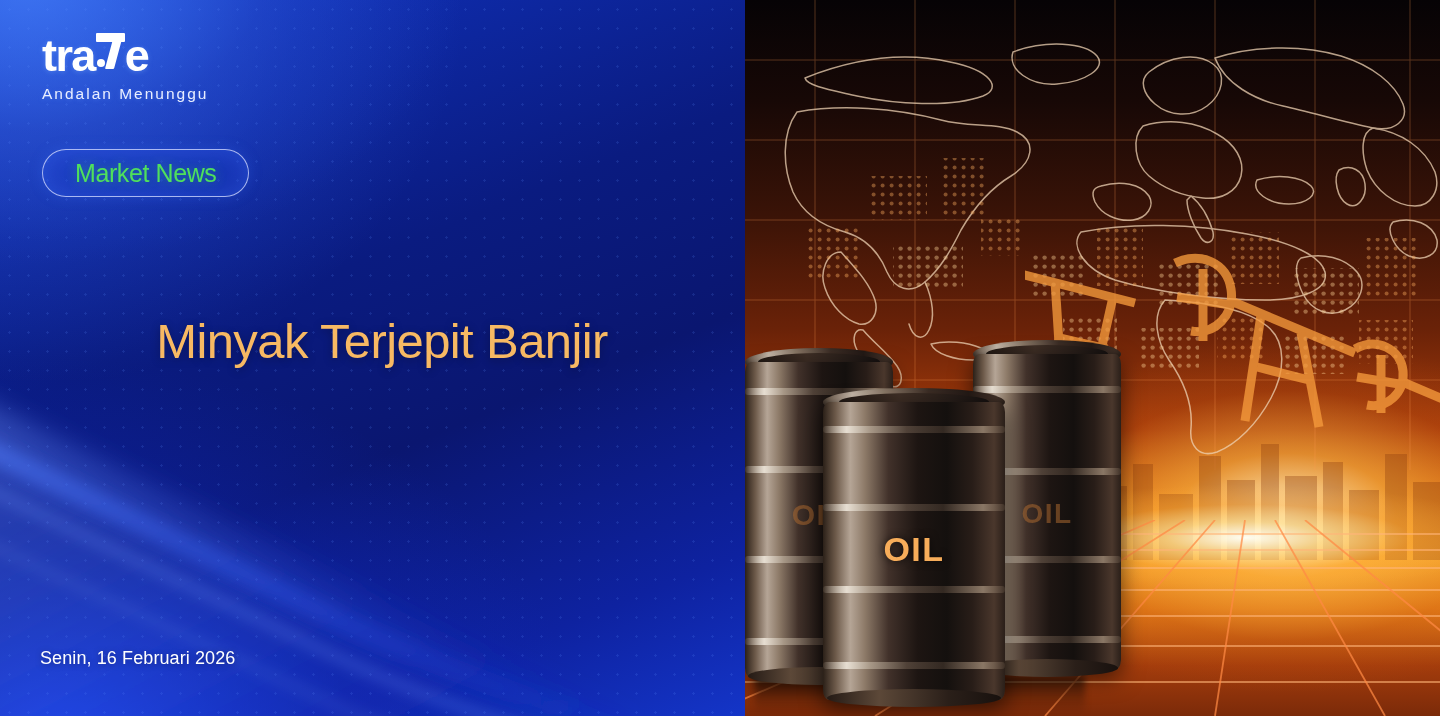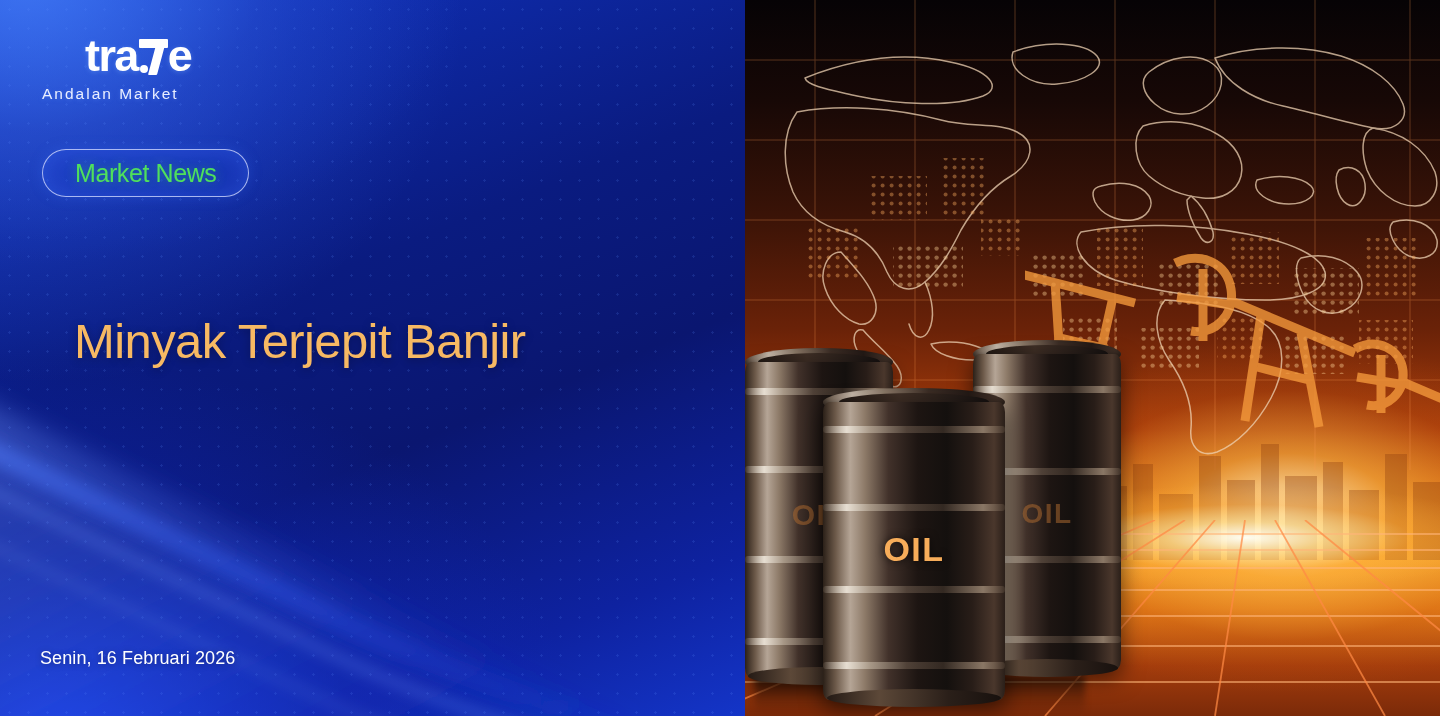--- a/index.html
+++ b/index.html
@@ -49,28 +49,27 @@
   }
 
   #left-content {
     position:relative; z-index:6;
     width:100%; height:100%;
   }
 
   
   #logo-block { position:absolute; left:42px; top:33px; }
   #logo-word {
-    display:flex; align-items:center;
+    display:flex; align-items:flex-start;
     color:#ffffff;
     font-size:45px;
     font-weight:bold;
     letter-spacing:-1.6px;
     line-height:1;
     text-shadow:0 1px 5px rgba(120,170,255,0.40);
-    margin-left:43px;
   }
   #logo-word .lw { display:inline-block; }
   #logo-z-mark {
     display:inline-block;
     position:relative;
     width:29px; height:34px;
     margin:0 0px 0 1px;
   }
   
   #logo-z-mark .z-top {
@@ -112,22 +111,23 @@
     color:#4fe05c;
     font-size:25px;
     font-weight:normal;
     letter-spacing:-0.4px;
     white-space:nowrap;
     text-shadow:0 0 12px rgba(70,225,95,0.45);
   }
 
   
   #headline {
-    position:absolute; left:74px; top:309px;
+    position:absolute; left:82px; top:309px;
     width:600px;
+    text-align:center;
   }
   #headline .hl-line {
     display:block;
     color:#f7b963;
     font-size:49px;
     line-height:64px;
     font-weight:400;
     letter-spacing:-0.6px;
     white-space:nowrap;
     text-shadow:0 2px 10px rgba(0,0,0,0.30);
@@ -288,21 +288,21 @@
       <div id="logo-block">
         <div id="logo-word">
           <span class="lw">tra</span>
           <span id="logo-z-mark">
             <span class="z-top"></span>
             <span class="z-diag"></span>
             <span class="z-dot"></span>
           </span>
           <span class="lw">e</span>
         </div>
-        <div id="logo-tagline">Andalan Market</div>
+        <div id="logo-tagline">Andalan Menunggu</div>
       </div>
 
       <div id="badge-market-news">
         <span id="badge-market-news-label">Market News</span>
       </div>
 
       <div id="headline">
         <span class="hl-line">Minyak Terjepit Banjir</span>
       </div>
 

